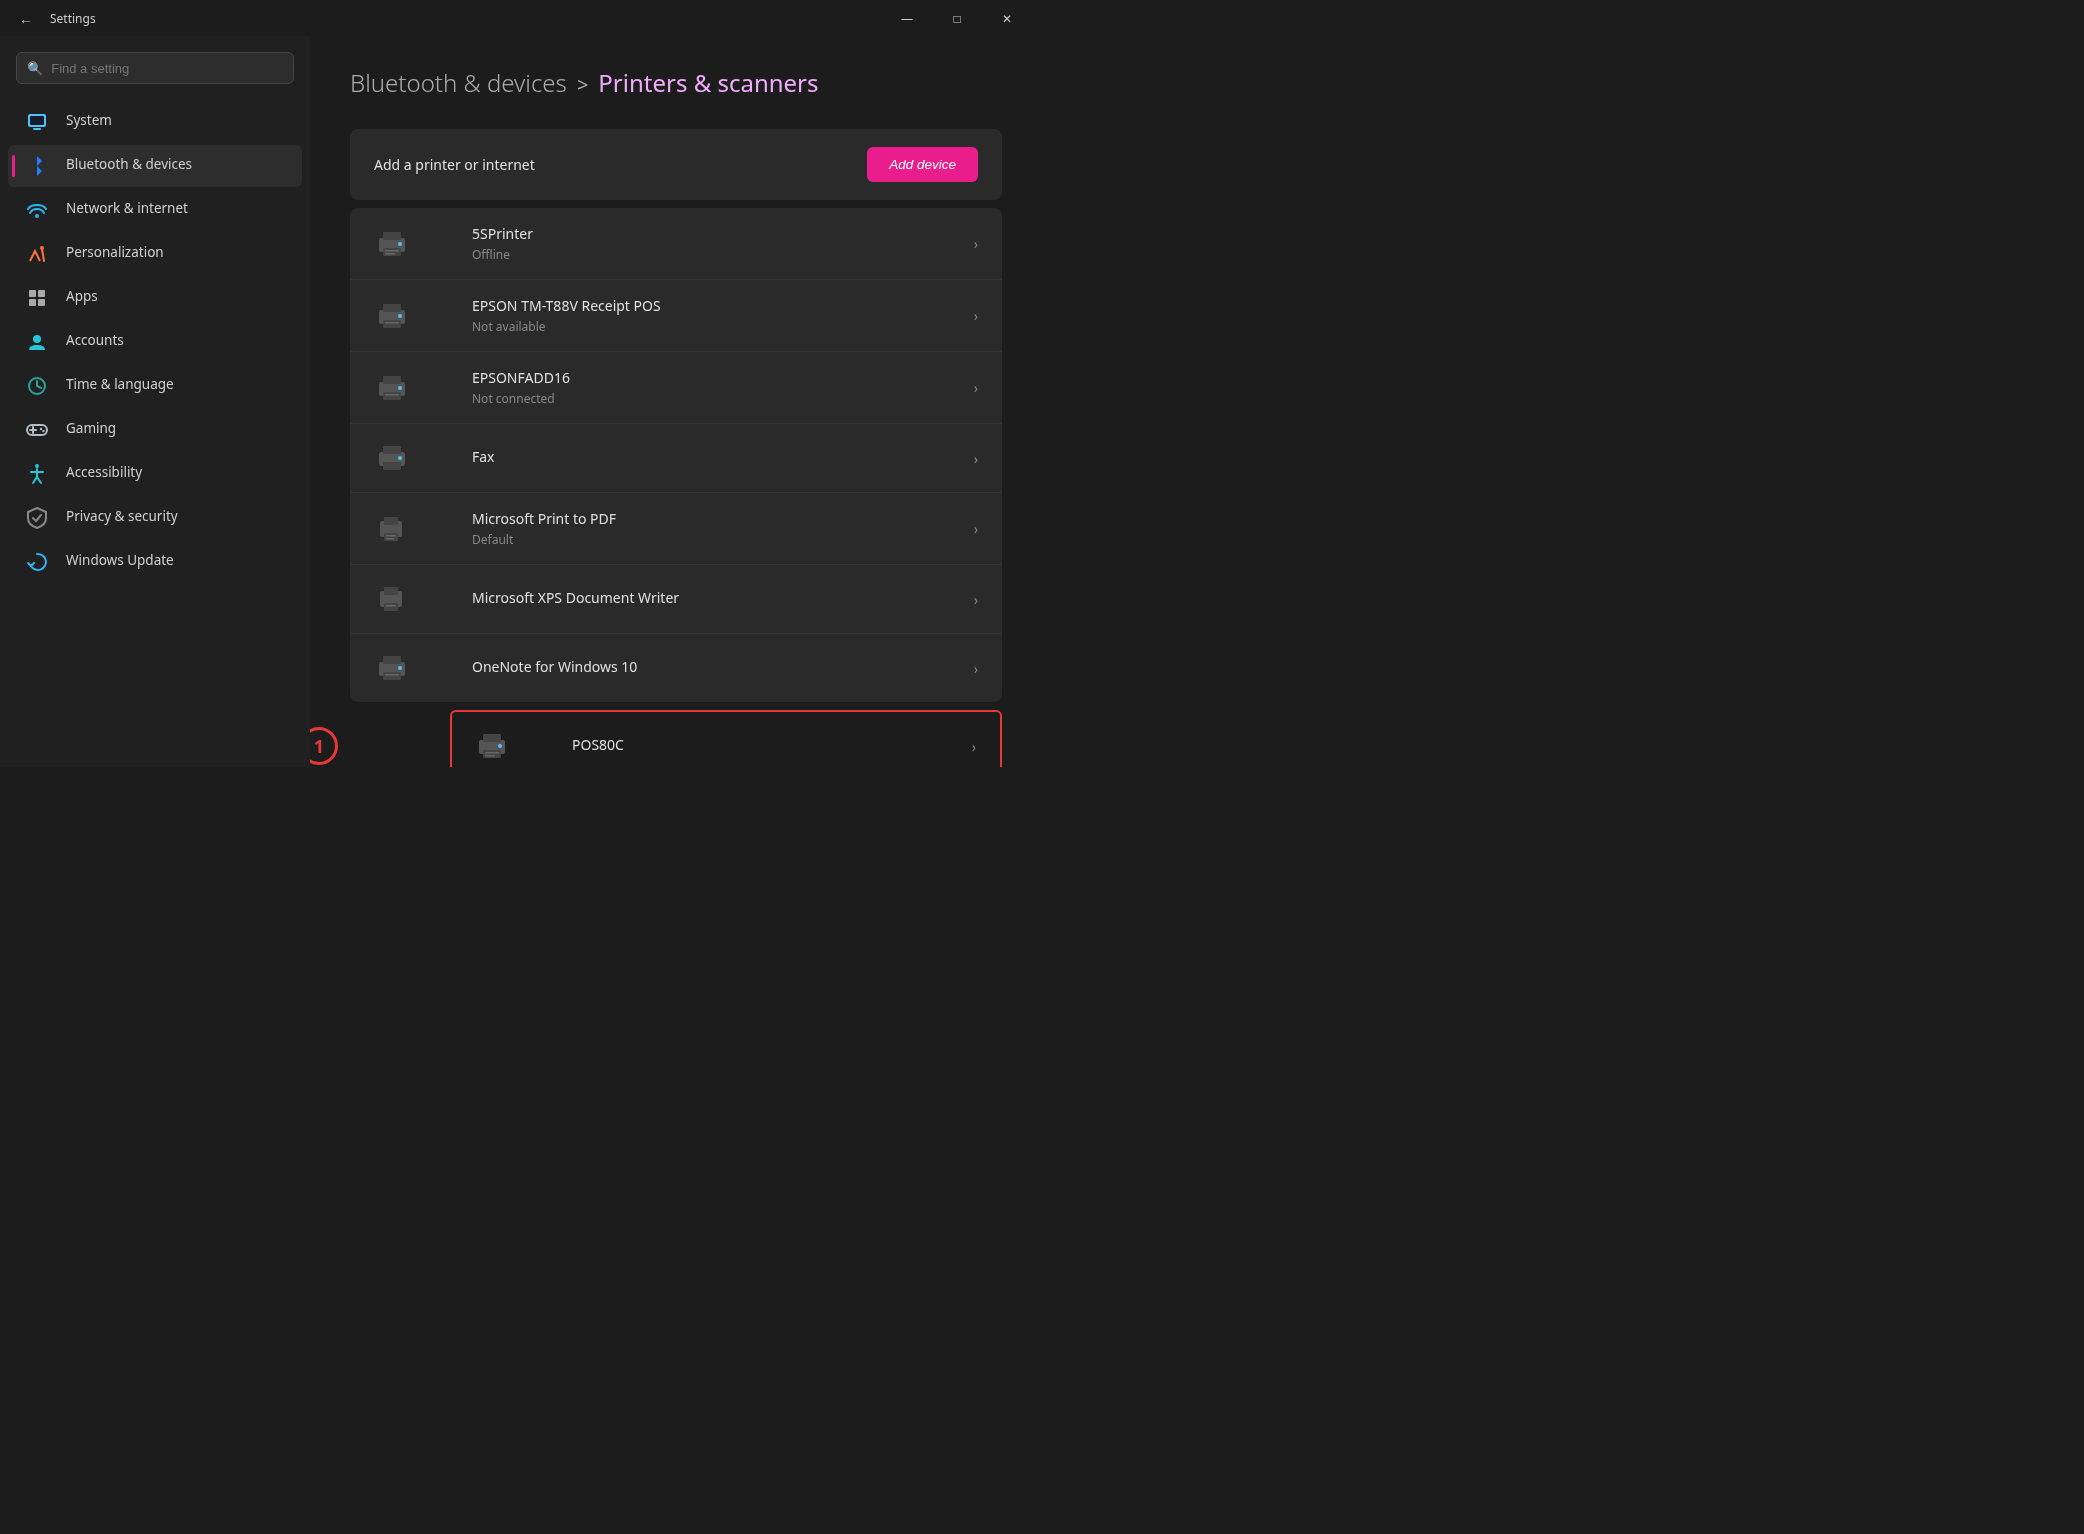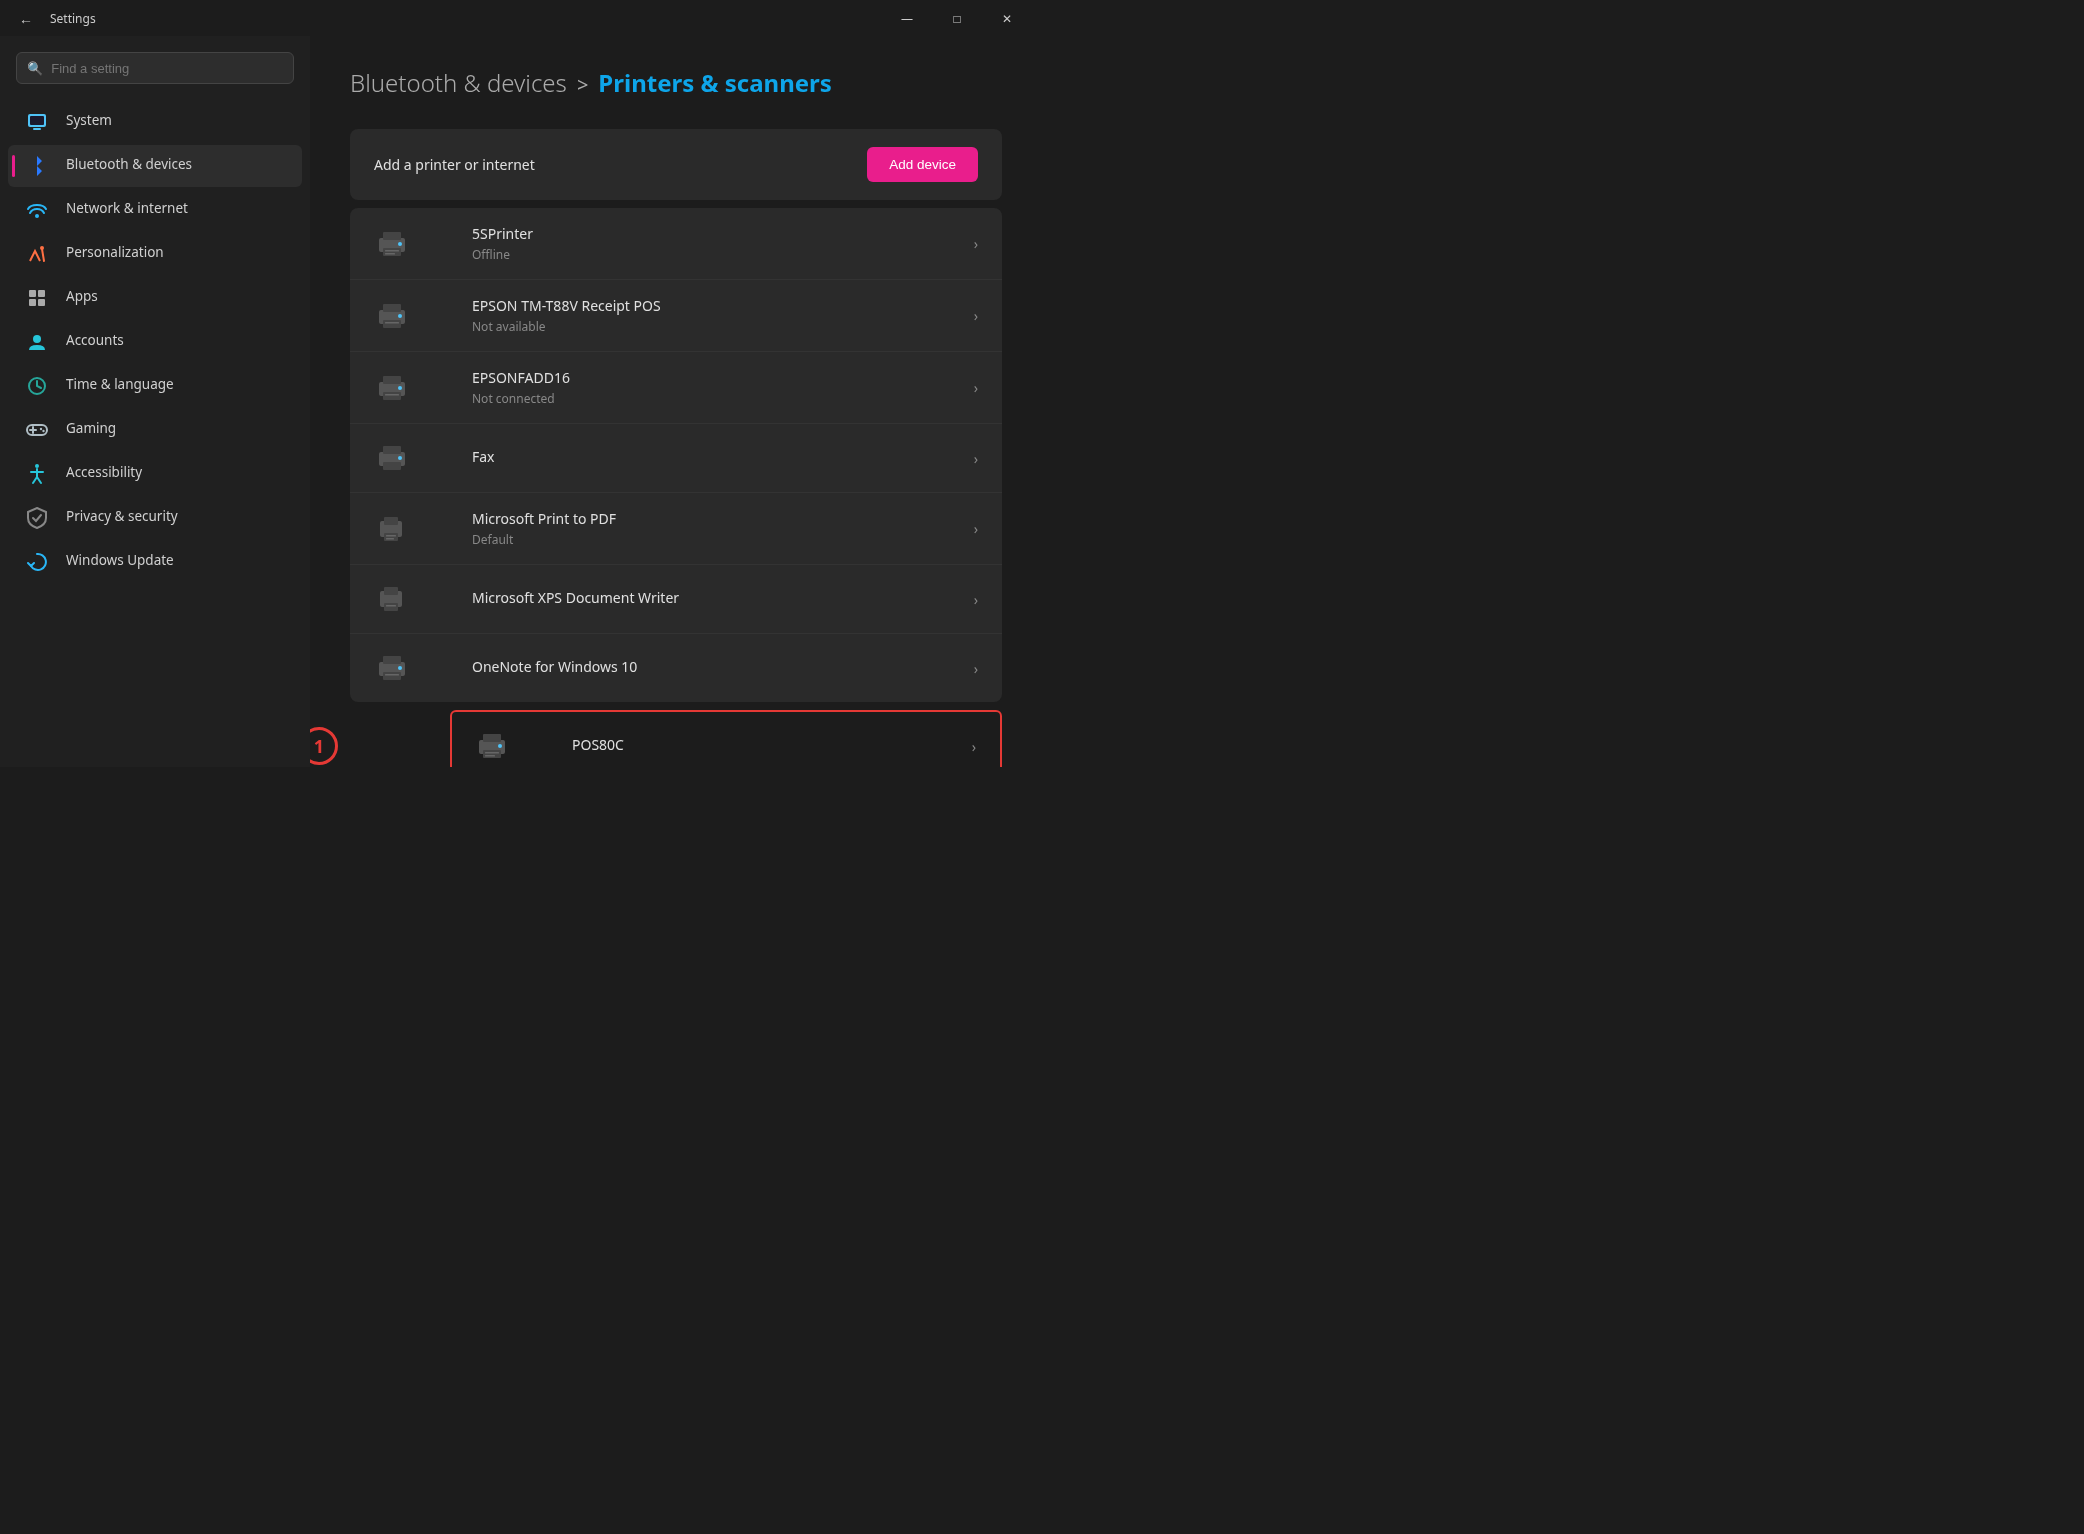--- a/index.html
+++ b/index.html
@@ -153,22 +153,22 @@
     }
     .breadcrumb-parent {
       color: #aaa;
       font-weight: 300;
     }
     .breadcrumb-sep {
       color: #aaa;
       font-size: 20px;
     }
     .breadcrumb-current {
-      color: #0ea5e9;
-      font-weight: 700;
+      color: #f0abfc;
+      font-weight: 400;
     }
 
     
     .card {
       background: #2a2a2a;
       border-radius: 8px;
       overflow: hidden;
       margin-bottom: 8px;
     }
 
@@ -188,20 +188,21 @@
     }
     .add-device-btn {
       background: #e91e8c;
       color: white;
       border: none;
       border-radius: 6px;
       padding: 10px 22px;
       font-size: 13.5px;
       cursor: pointer;
       font-weight: 500;
+      font-style: italic;
     }
 
     
     .printer-row {
       display: flex;
       align-items: center;
       padding: 16px 24px;
       border-bottom: 1px solid #333;
       cursor: pointer;
       position: relative;

